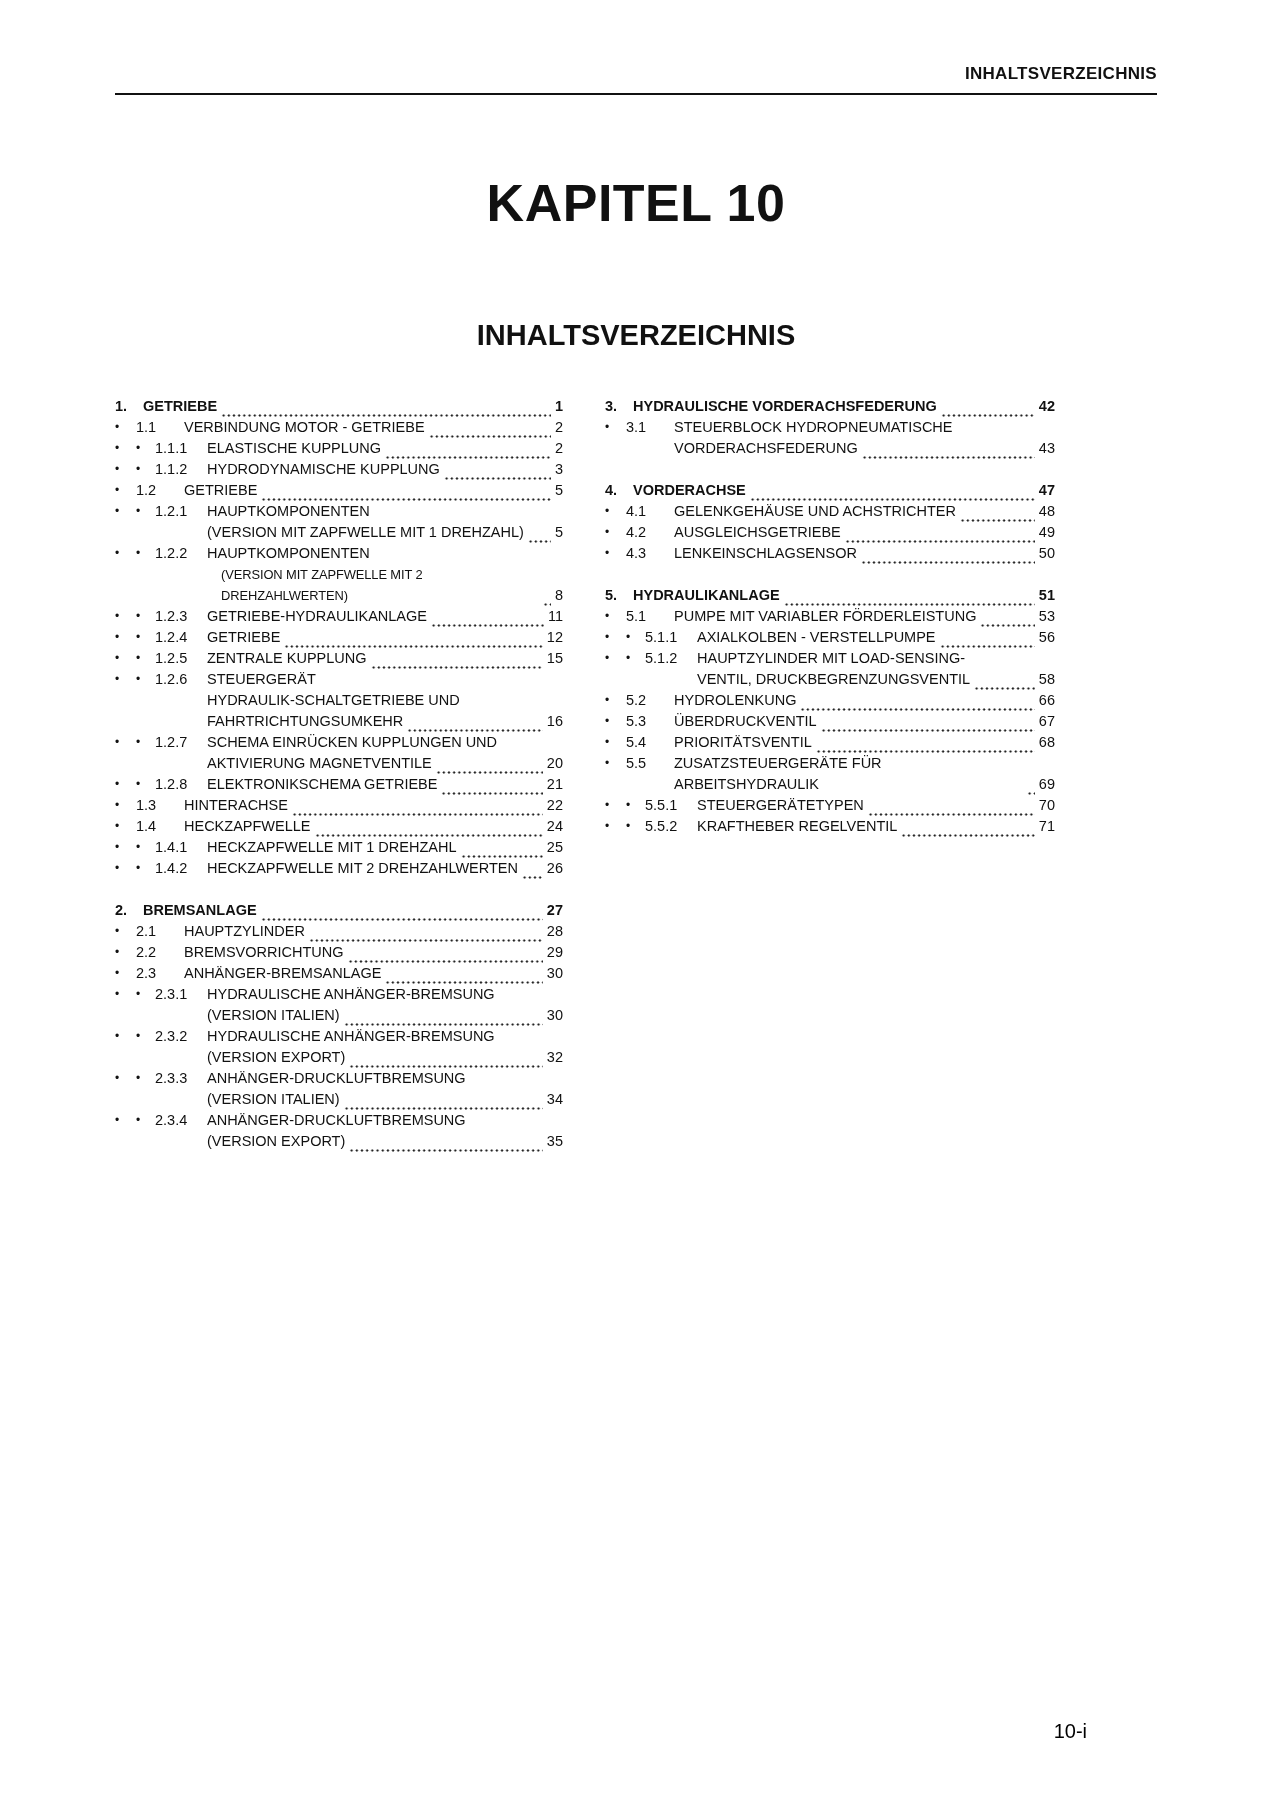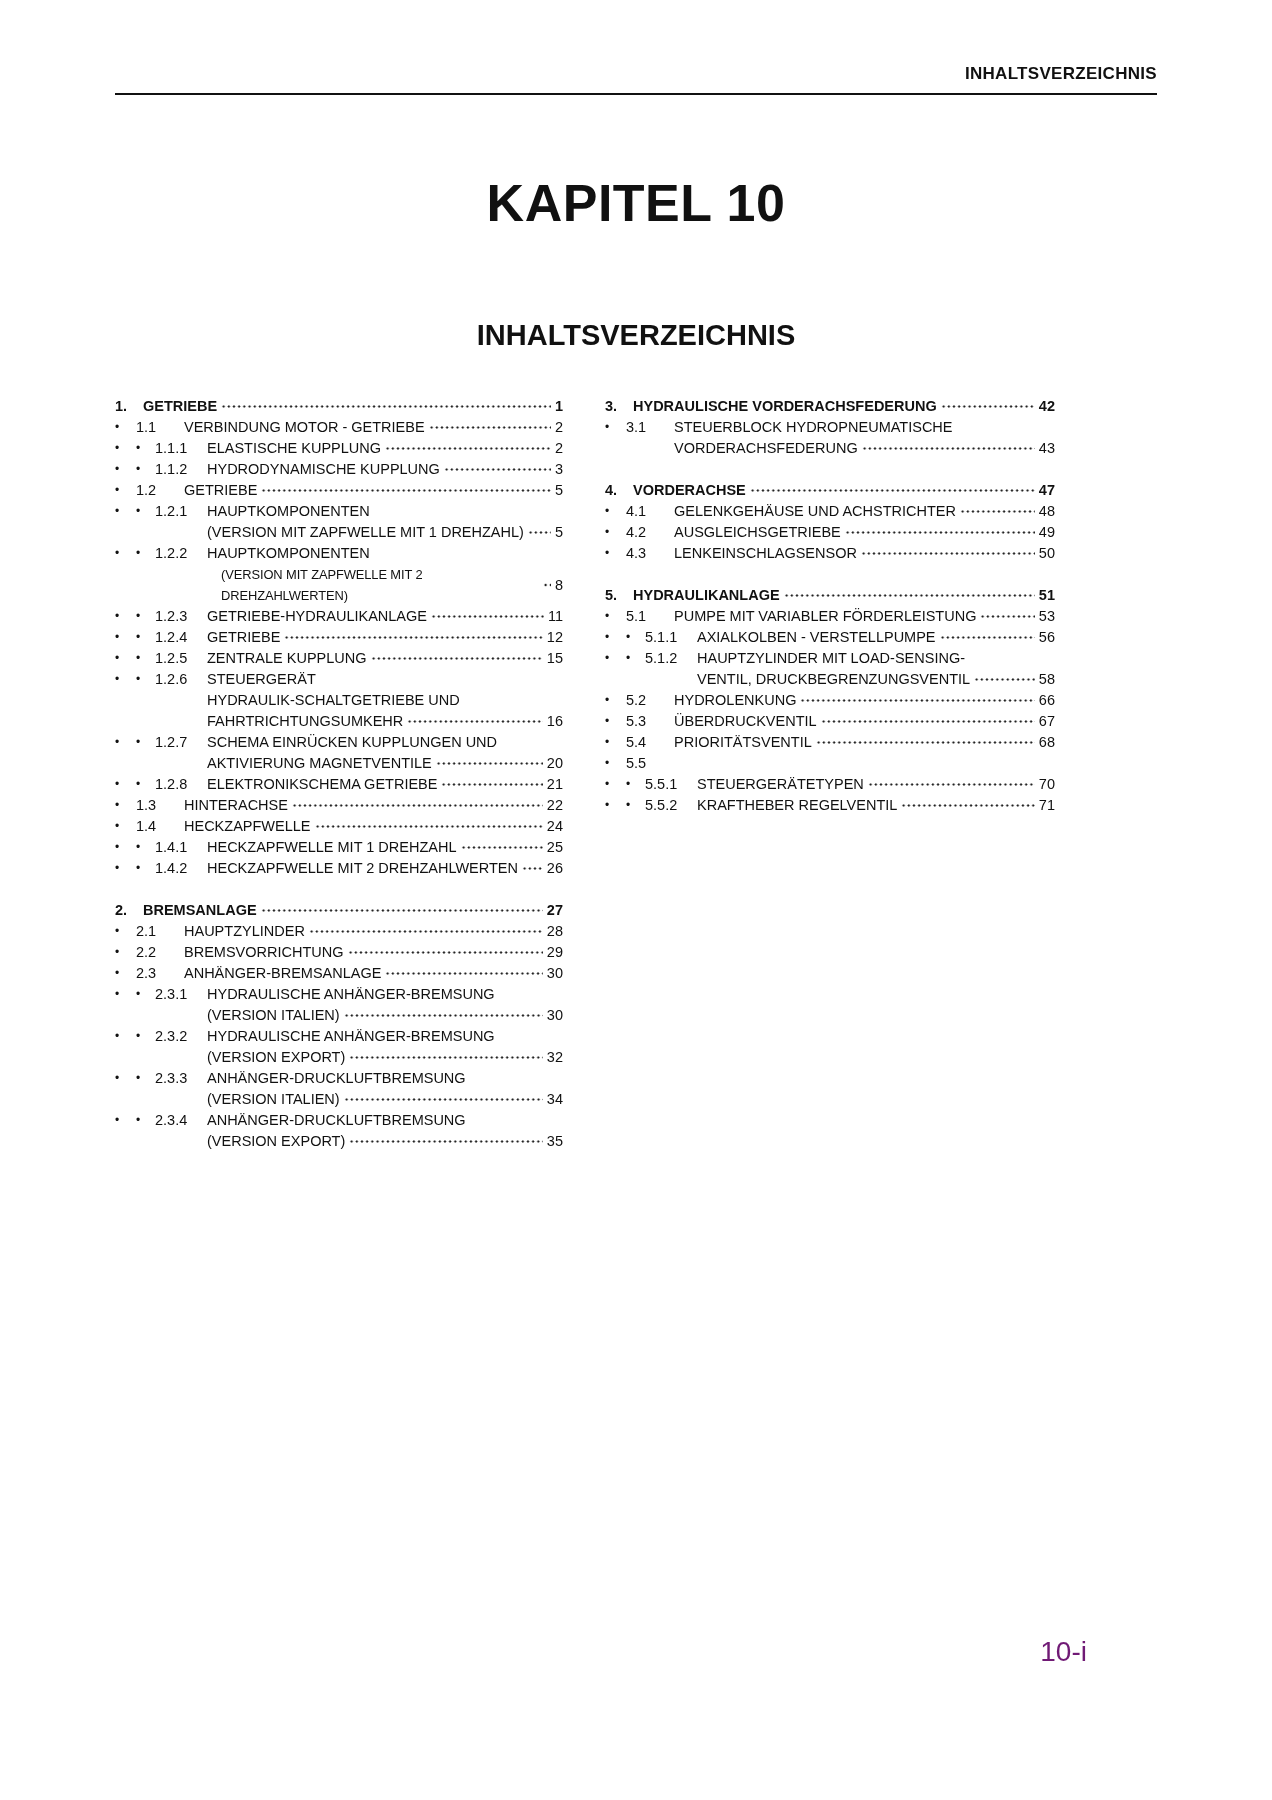--- a/index.html
+++ b/index.html
@@ -66,44 +66,44 @@
     font-size: 12px;
   }
   .b.b2 { width: 19px; }
   .num { flex: none; }
   .level-0 .num { width: 28px; }
   .level-1 .num { width: 48px; }
   .level-2 .num { width: 52px; }
   .body { flex: 1 1 auto; min-width: 0; }
   .line {
     display: flex;
-    align-items: center;
+    align-items: flex-end;
   }
   .leader {
     flex: 1 1 auto;
     min-width: 8px;
     height: 3.5px;
     margin: 0 4px;
     background-image: radial-gradient(circle, #222222 1.05px, transparent 1.45px);
     background-size: 5.2px 3.5px;
     background-repeat: repeat-x;
     background-position: left bottom;
   }
   .pg { flex: none; }
   .condensed .line.last .txt {
     font-size: 12.9px;
     letter-spacing: -0.1px;
     margin-left: 14px;
   }
   .page-footer {
     position: absolute;
-    top: 1636px;
+    top: 1720px;
     right: 185px;
-    font-size: 28px;
-    color: #701a75;
+    font-size: 20px;
+    color: #000000;
   }
 </style>
 </head>
 <body>
 
 <div class="page">
 
   <header>
     <div class="header-label">INHALTSVERZEICHNIS</div>
     <div class="header-rule"></div>
@@ -577,20 +577,27 @@
             <div class="line last">
               <span class="txt">PRIORITÄTSVENTIL</span>
               <span class="leader"></span>
               <span class="pg">68</span>
             </div>
           </div>
         </div>
         <div class="entry level-1">
           <span class="b">•</span>
           <span class="num">5.5</span>
+          <div class="body">
+            <div class="line last">
+              <span class="txt">ZUSATZSTEUERGERÄTE FÜR ARBEITSHYDRAULIK</span>
+              <span class="leader"></span>
+              <span class="pg">69</span>
+            </div>
+          </div>
         </div>
         <div class="entry level-2">
           <span class="b">•</span>
           <span class="b b2">•</span>
           <span class="num">5.5.1</span>
           <div class="body">
             <div class="line last">
               <span class="txt">STEUERGERÄTETYPEN</span>
               <span class="leader"></span>
               <span class="pg">70</span>

